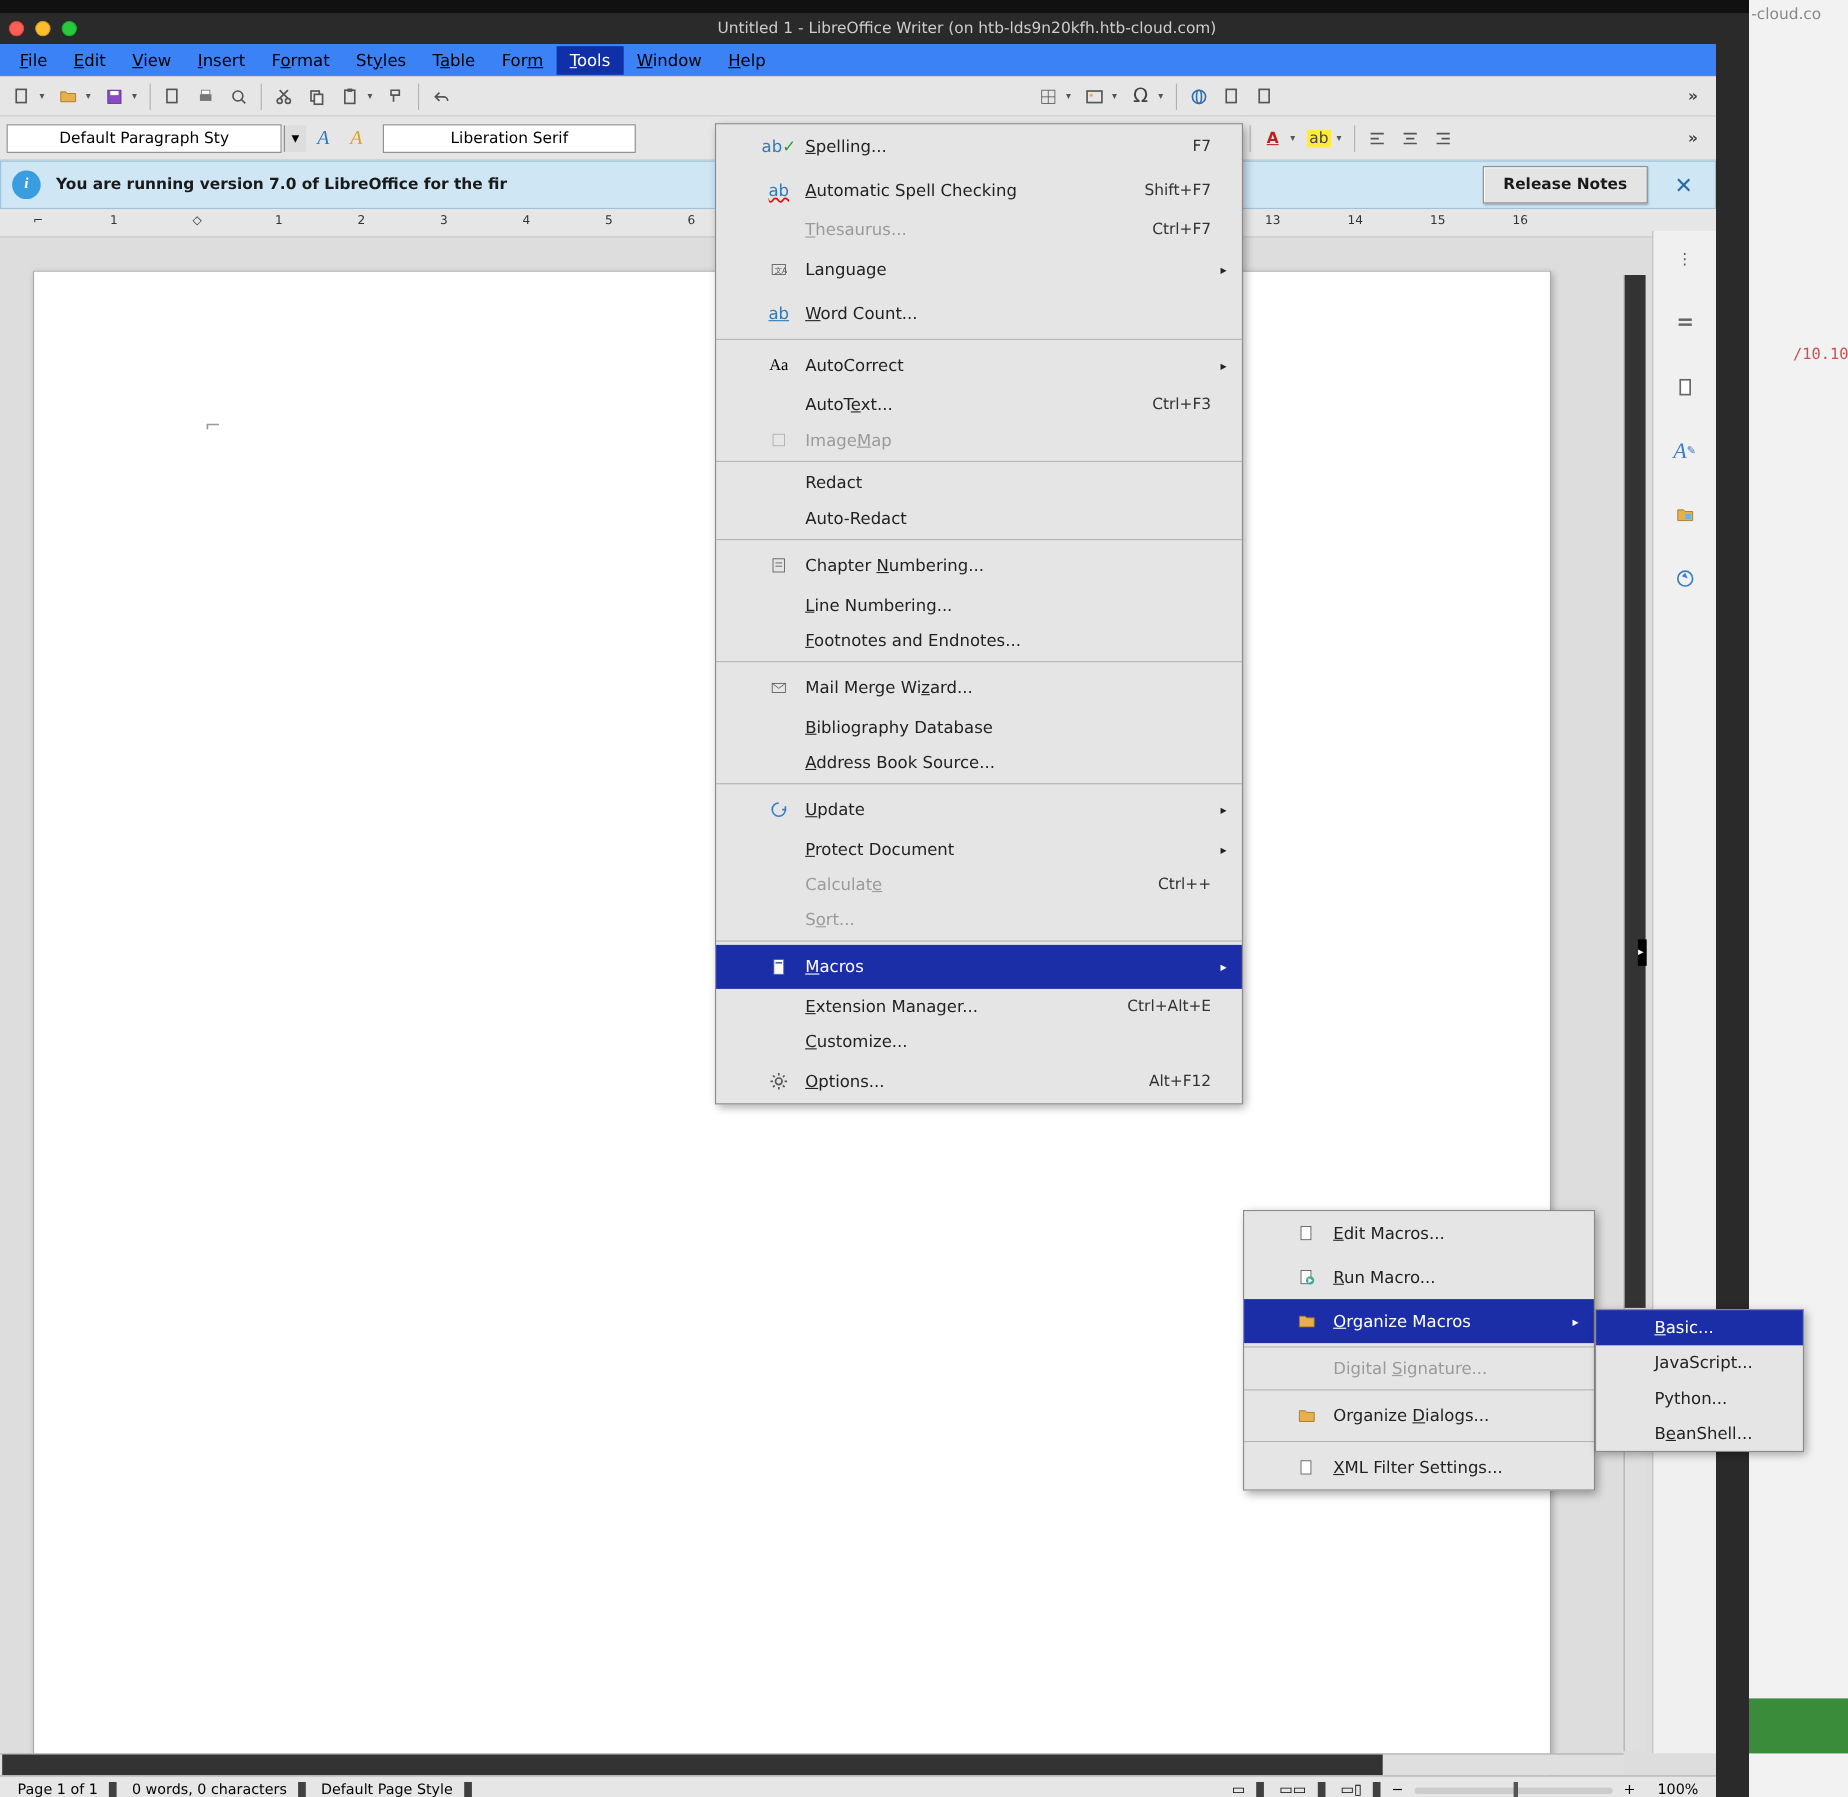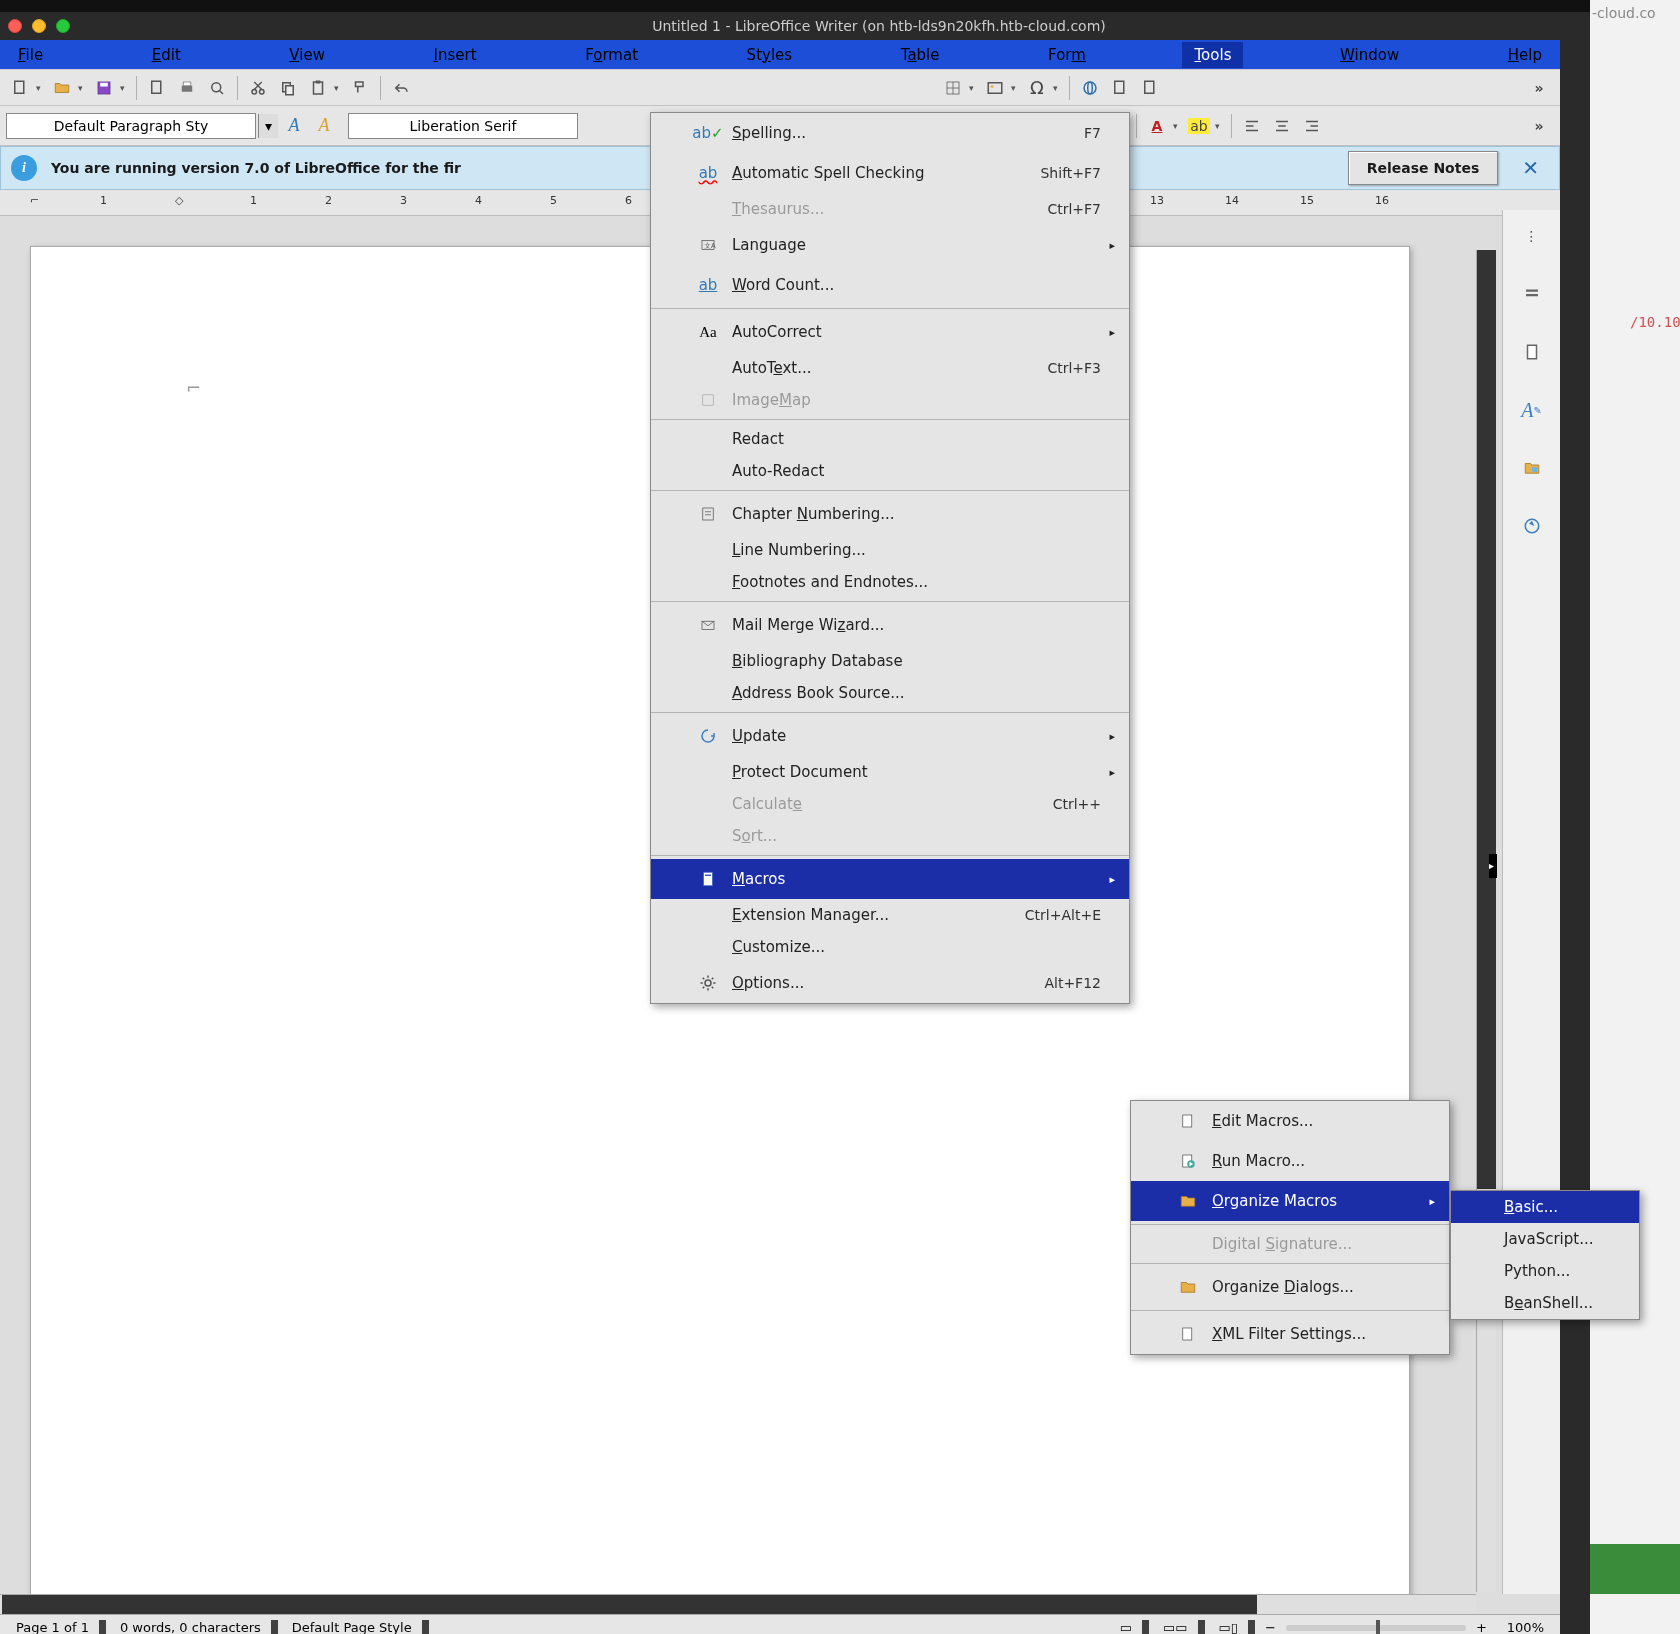--- a/index.html
+++ b/index.html
@@ -45,28 +45,27 @@
   
   .writer {
     position: relative;
     background: #e6e6e6;
     width: 1560px;
     height: 1600px;
     z-index: 2;
   }
   
   .menubar {
-    background: #1d4ed8;
+    background: #3b82f6;
     display: flex;
     padding: 2px 6px;
     font-size: 15px;
     border-bottom: 1px solid #cfcfcf;
     height: 30px;
     align-items:center;
-    justify-content:space-between;
   }
   .menubar .menuitem {
     padding: 4px 12px;
     cursor: default;
   }
   .menubar .menuitem u { text-decoration: underline; }
   .menubar .menuitem.active {
     background: #1030a8;
     color: #fff;
   }

